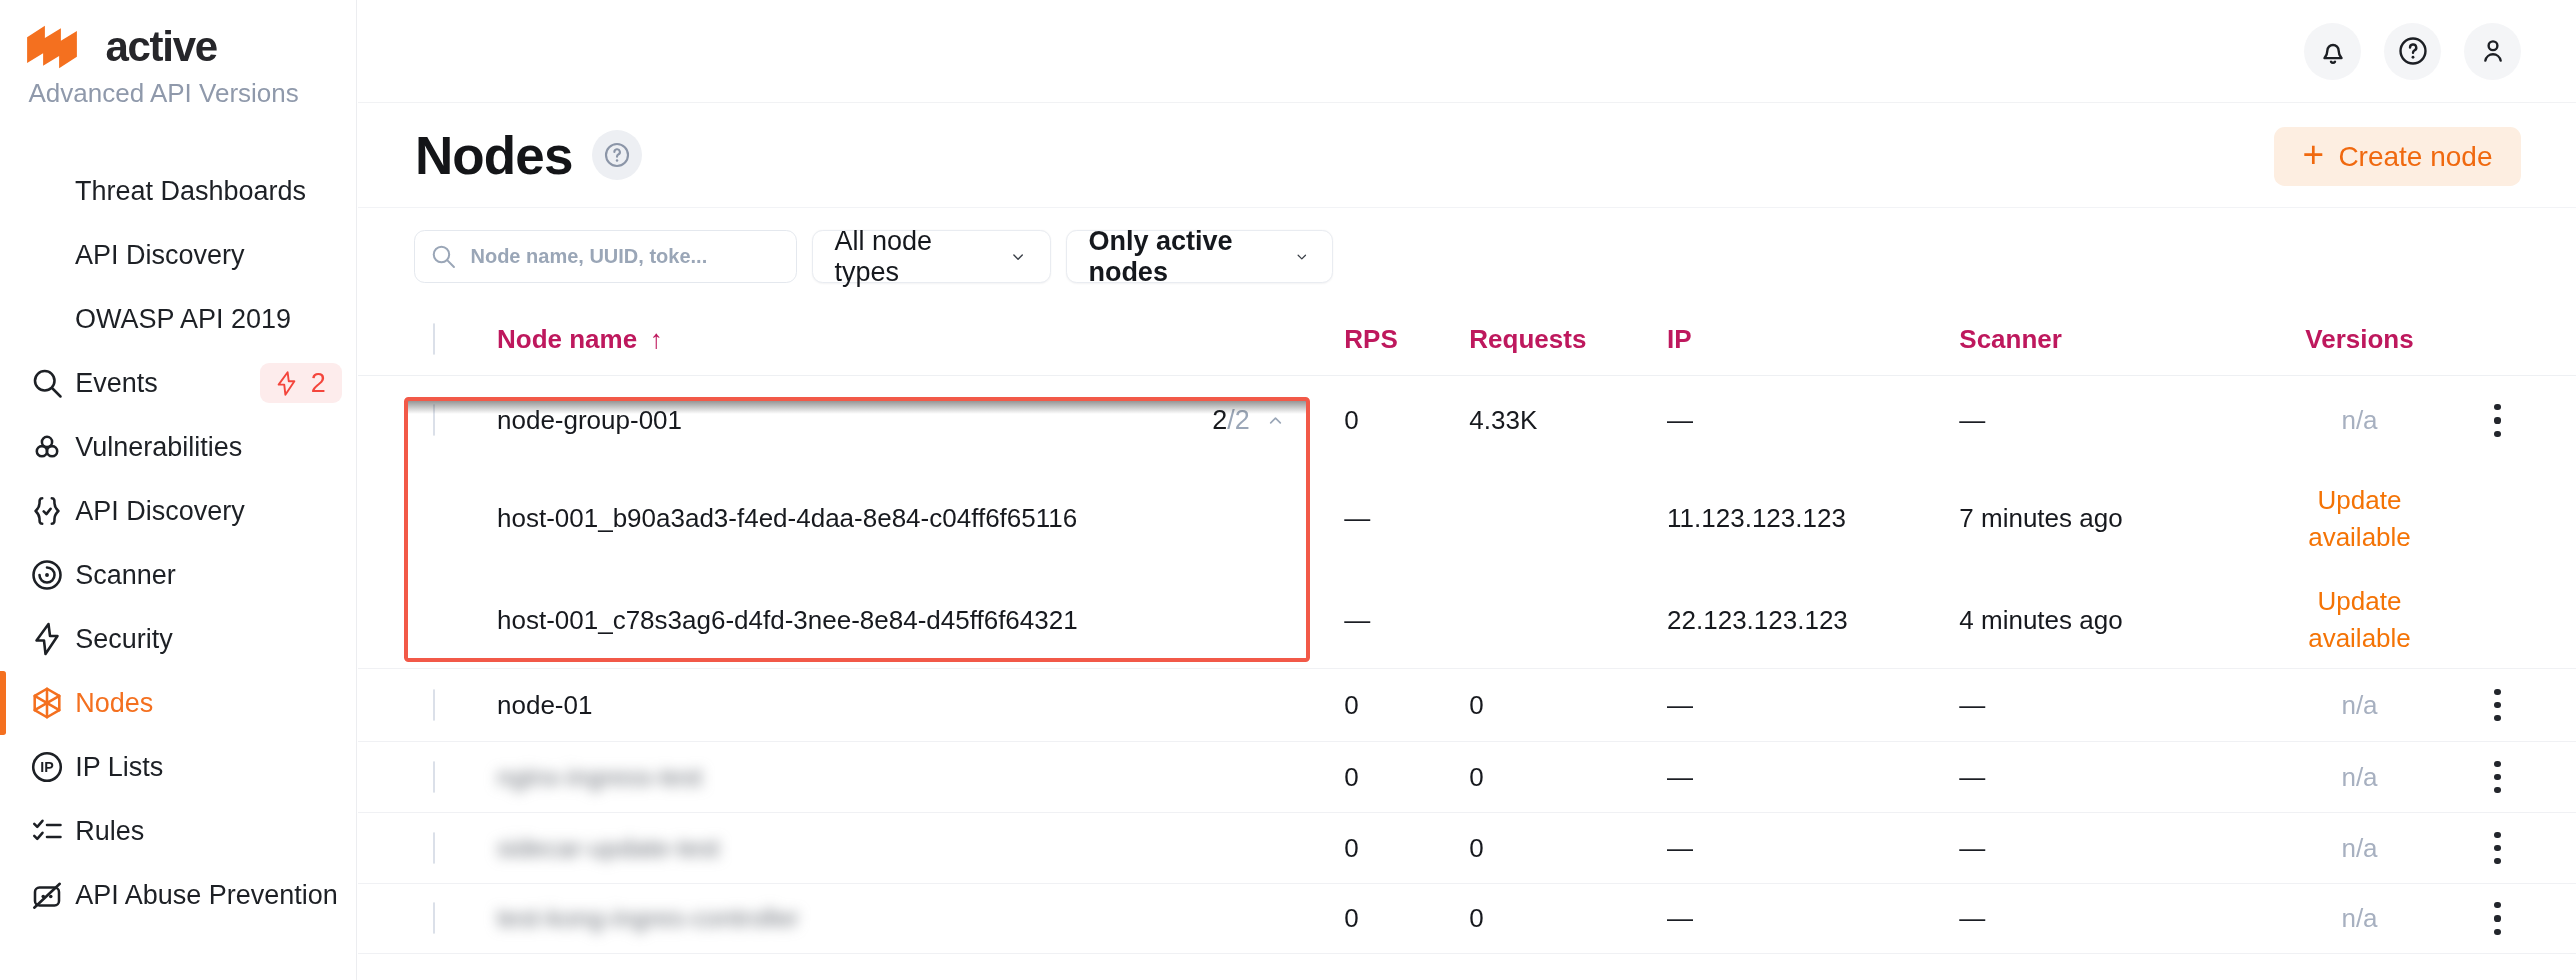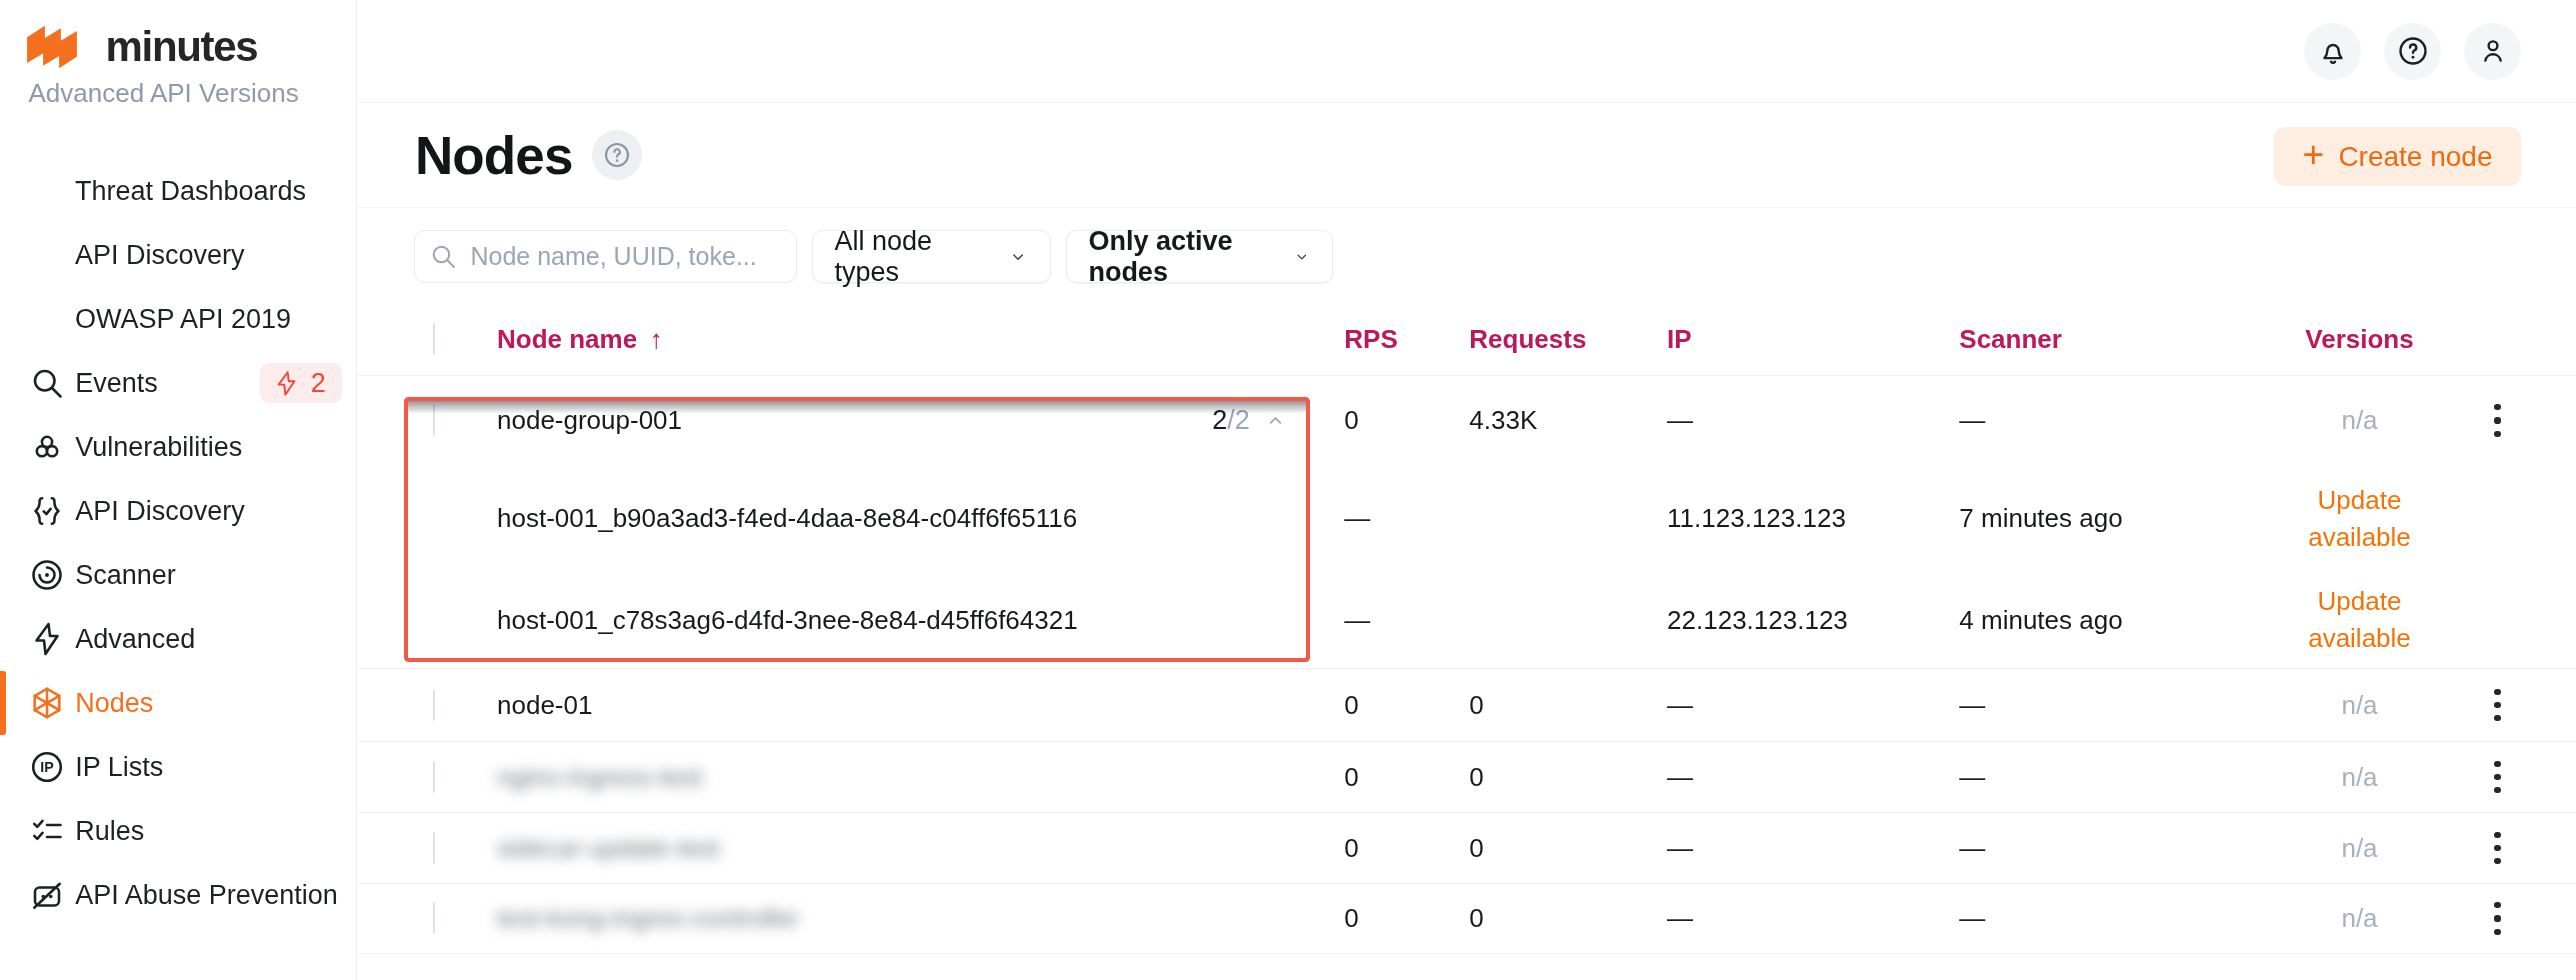--- a/index.html
+++ b/index.html
@@ -38,21 +38,21 @@
   .title-row { position:relative; height:105px; border-bottom:1.8px solid #f2f3f6; display:flex; align-items:center; padding-left:57px; }
   .page-title { font-size:53px; font-weight:800; letter-spacing:-0.9px; color:#141518; }
   .help-chip { width:50px; height:50px; border-radius:50%; background:#edeff3; margin-left:19.6px; display:flex; align-items:center; justify-content:center; cursor:pointer; }
   .help-chip svg { stroke:#8b95a7; }
   .create-btn { position:absolute; right:55px; top:24px; height:59px; padding:0 28.5px; background:#fdeee1; color:#f0690f; border-radius:10.7px; display:flex; align-items:center; gap:14.3px; font-size:28px; cursor:pointer; border:none; font-family:inherit; }
   .create-btn .plus { font-size:37px; font-weight:400; line-height:1; margin-top:-3.6px; }
 
   .filters { display:flex; gap:15px; padding:22px 0 0 56px; height:95px; }
   .search-box { width:383px; height:53px; border:1.8px solid #e4e8ee; border-radius:10.7px; display:flex; align-items:center; gap:10.7px; padding:0 14.3px; background:#fff; }
   .search-box svg { stroke:#9aa6b7; flex:0 0 auto; }
-  .search-box input { border:none; outline:none; font-size:25px; color:#2a2e35; width:100%; font-family:inherit; background:transparent; }
+  .search-box input { border:none; outline:none; font-size:20px; color:#2a2e35; width:100%; font-family:inherit; background:transparent;font-weight:bold; }
   .search-box input::placeholder { color:#9aa6b7; }
   .dd { height:53px; border:1.8px solid #e9ecf1; border-radius:10.7px; display:flex; align-items:center; gap:14.3px; font-size:27px; color:#15181d; padding:0 21.4px; background:#fff; box-shadow:0 0.9px 1.8px rgba(16,24,40,.05); cursor:pointer; }
   .dd svg { stroke:#3a3f47; }
   .dd-types { width:239px; }
   .dd-active { width:267px;font-weight:bold; }
 
   
   .table { position:relative; }
   .trow { display:grid; grid-template-columns:107px 874px 125px 196px 294px 294px 223px 53px 1fr; align-items:center; font-size:26px; }
   .thead { height:73px; border-bottom:1.8px solid #eef0f3; font-weight:700; color:#be185d; }
@@ -90,21 +90,21 @@
 </head>
 <body>
 
 <div class="page">
 
   <aside class="sidebar">
     <div class="logo-row">
       <svg width="66" height="48" viewBox="0 0 37 27">
         <polygon fill="#f4701f" stroke="none" points="0,8 10,1.5 10,8.5 19,3 19,10 28,4.5 28,19 18,25.5 18,18.5 9,24 9,17 0,22.5"></polygon>
       </svg>
-      <span class="logo-text">minutes</span>
+      <span class="logo-text">active</span>
     </div>
     <div class="brand-subtitle">Advanced API Versions</div>
 
     <nav class="nav">
 
 
       <div class="nav-item sub">
         <span>Threat Dashboards</span>
       </div>
       <div class="nav-item sub">
@@ -162,21 +162,21 @@
         </span>
         <span>Scanner</span>
       </div>
 
       <div class="nav-item">
         <span class="ico">
           <svg class="icon" width="36" height="36" viewBox="0 0 24 24">
               <path d="M13 2 L5 13 L10 13 L11 22 L19 10 L14 10 Z"></path>
             </svg>
         </span>
-        <span>Advanced</span>
+        <span>Security</span>
       </div>
 
       <div class="nav-item active">
         <span class="active-bar"></span>
         <span class="ico">
           <svg class="icon" width="36" height="36" viewBox="0 0 24 24">
             <path d="M12 2.5 L20.2 7.2 V16.8 L12 21.5 L3.8 16.8 V7.2 Z"></path>
             <path d="M3.8 7.2 L20.2 16.8 M20.2 7.2 L3.8 16.8 M12 2.5 V21.5"></path>
           </svg>
         </span>

